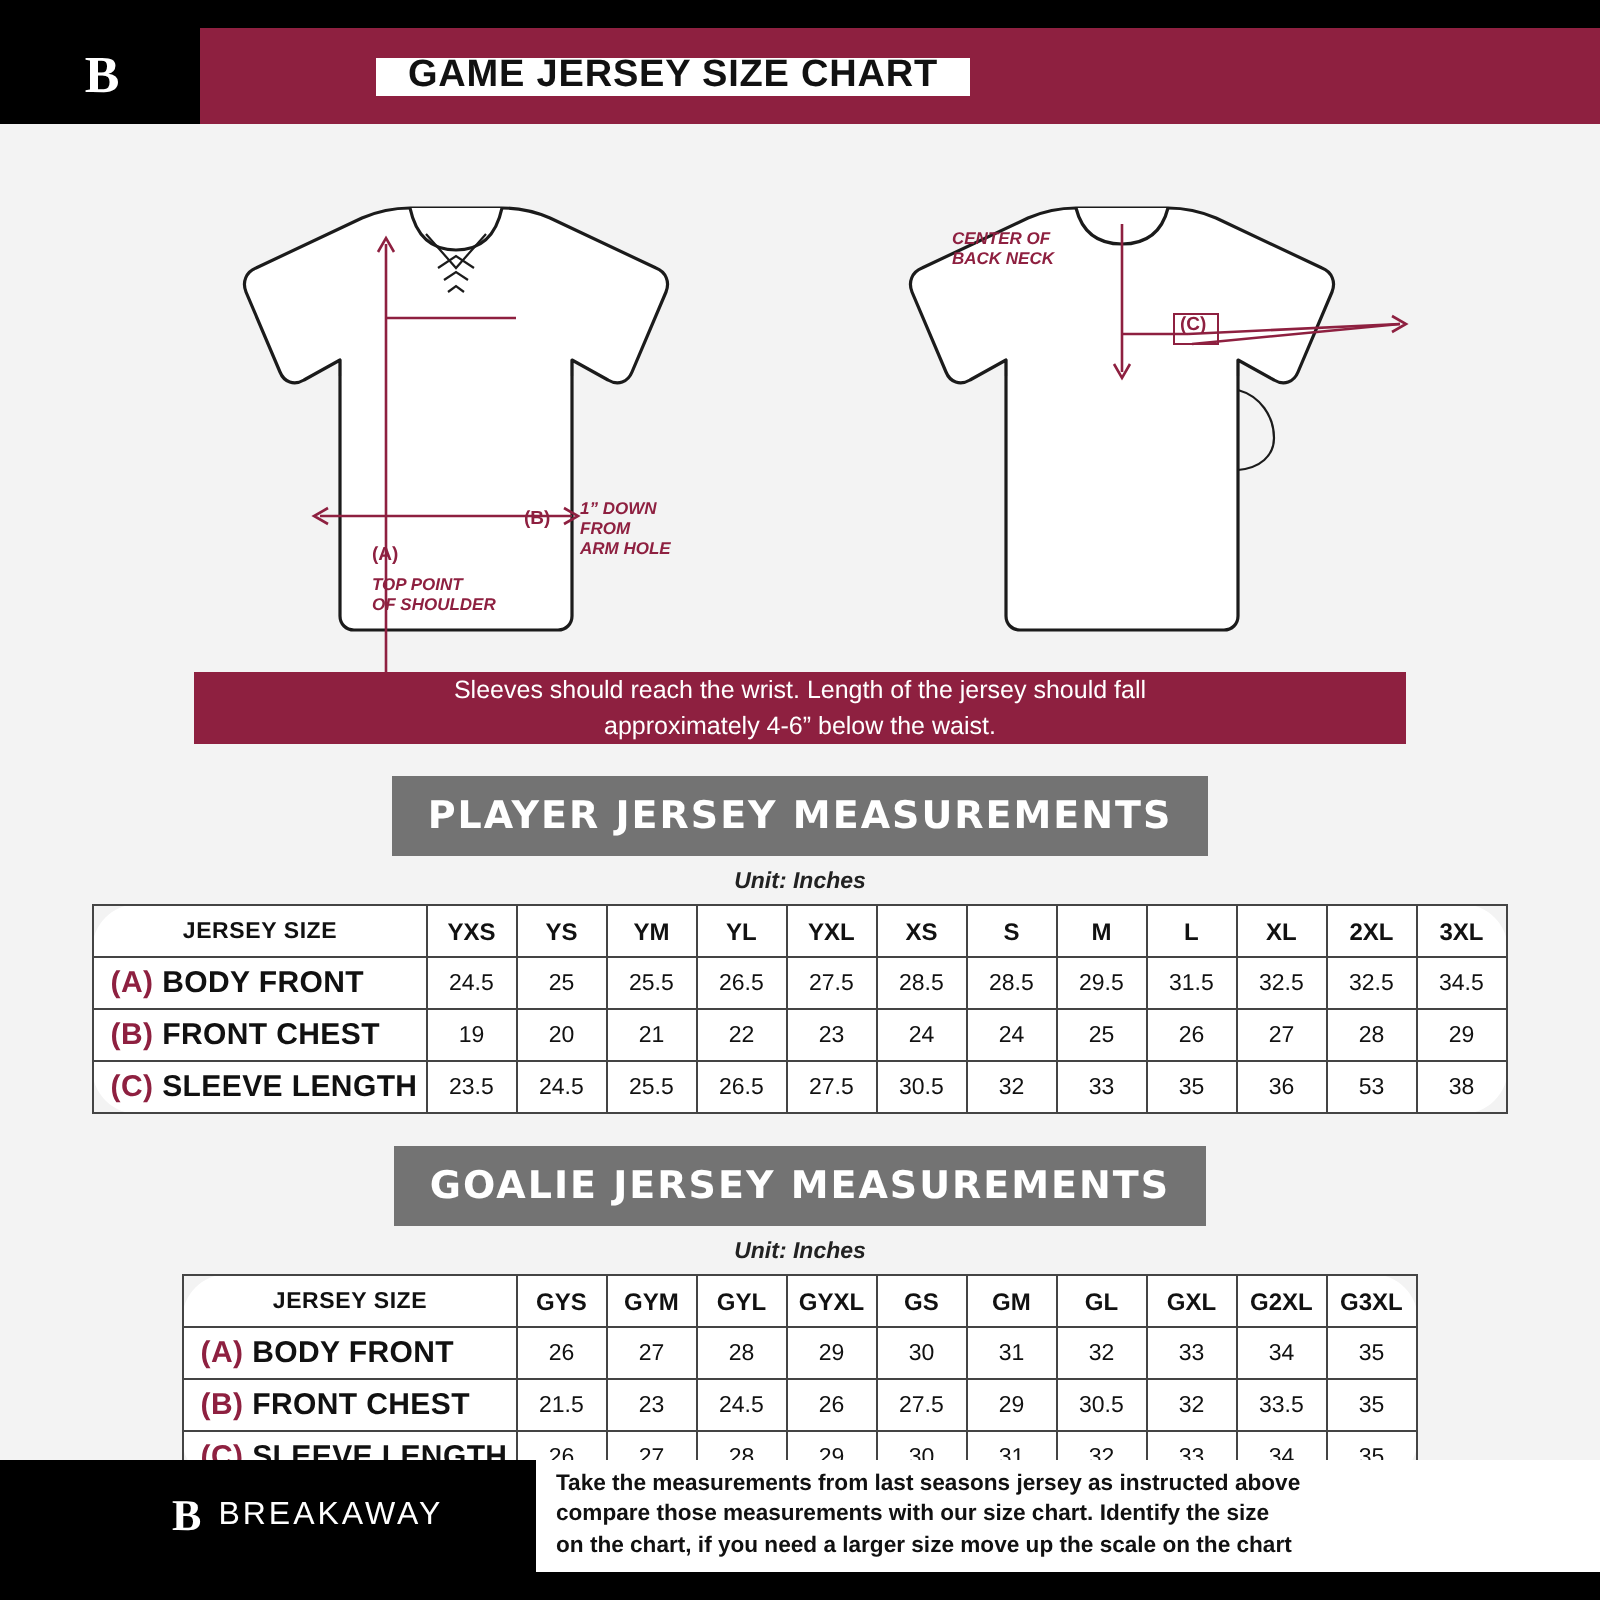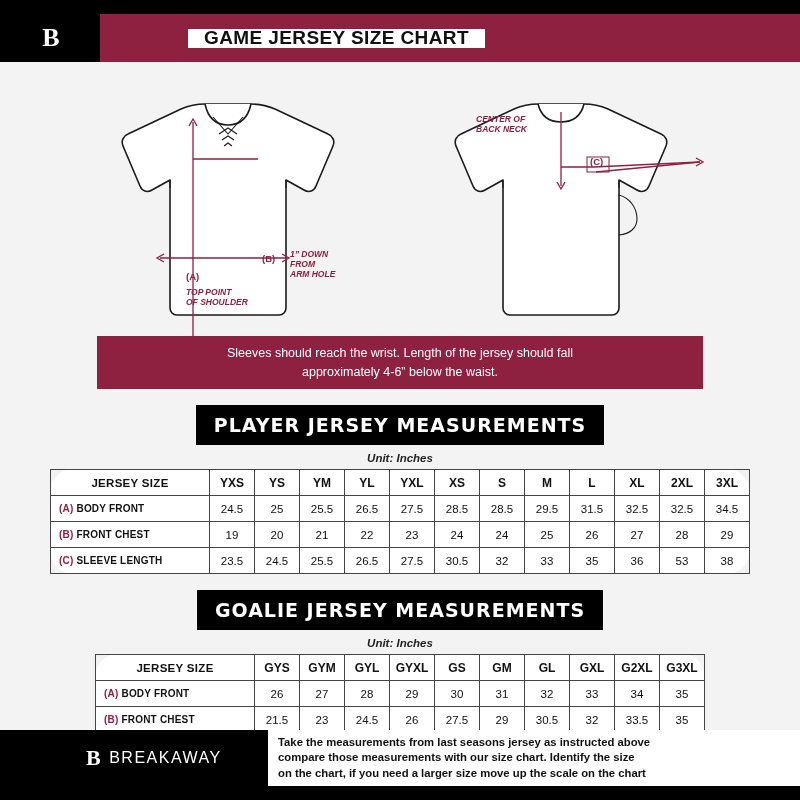--- a/index.html
+++ b/index.html
@@ -78,21 +78,21 @@
     position: absolute;
     left: 0;
     top: 0;
   }
 
   
   .note-bar {
     position: relative;
     background: #8e2040;
     color: #fff;
-    height: 53px;
+    height: 36px;
     margin: 0 97px;
     display: flex;
     align-items: center;
     justify-content: center;
     text-align: center;
   }
   .note-bar-wrap {
     position: relative;
     background: #f3f3f3;
   }
@@ -103,21 +103,21 @@
     padding: 0 20px;
   }
 
   
   .section-title-wrap {
     display: flex;
     justify-content: center;
     margin-top: 16px;
   }
   .section-title {
-    background: #000000;
+    background: #737373;
     color: #fff;
     font-size: 19px;
     font-weight: bold;
     letter-spacing: 1px;
     padding: 9px 18px;
     font-family: "DejaVu Sans", sans-serif;
   }
   .unit-label {
     text-align: center;
     font-size: 11.5px;
@@ -157,21 +157,21 @@
   }
   table.meas th.size-hdr {
     width: 36px;
     font-weight: bold;
     font-size: 12px;
   }
   table.meas td.row-label {
     text-align: left;
     padding-left: 8px;
     font-weight: bold;
-    font-size: 10px;
+    font-size: 15px;
     letter-spacing: 0.2px;
   }
   table.meas td.val {
     width: 36px;
   }
   .tag {
     color: #8e2040;
     font-weight: bold;
   }
 

